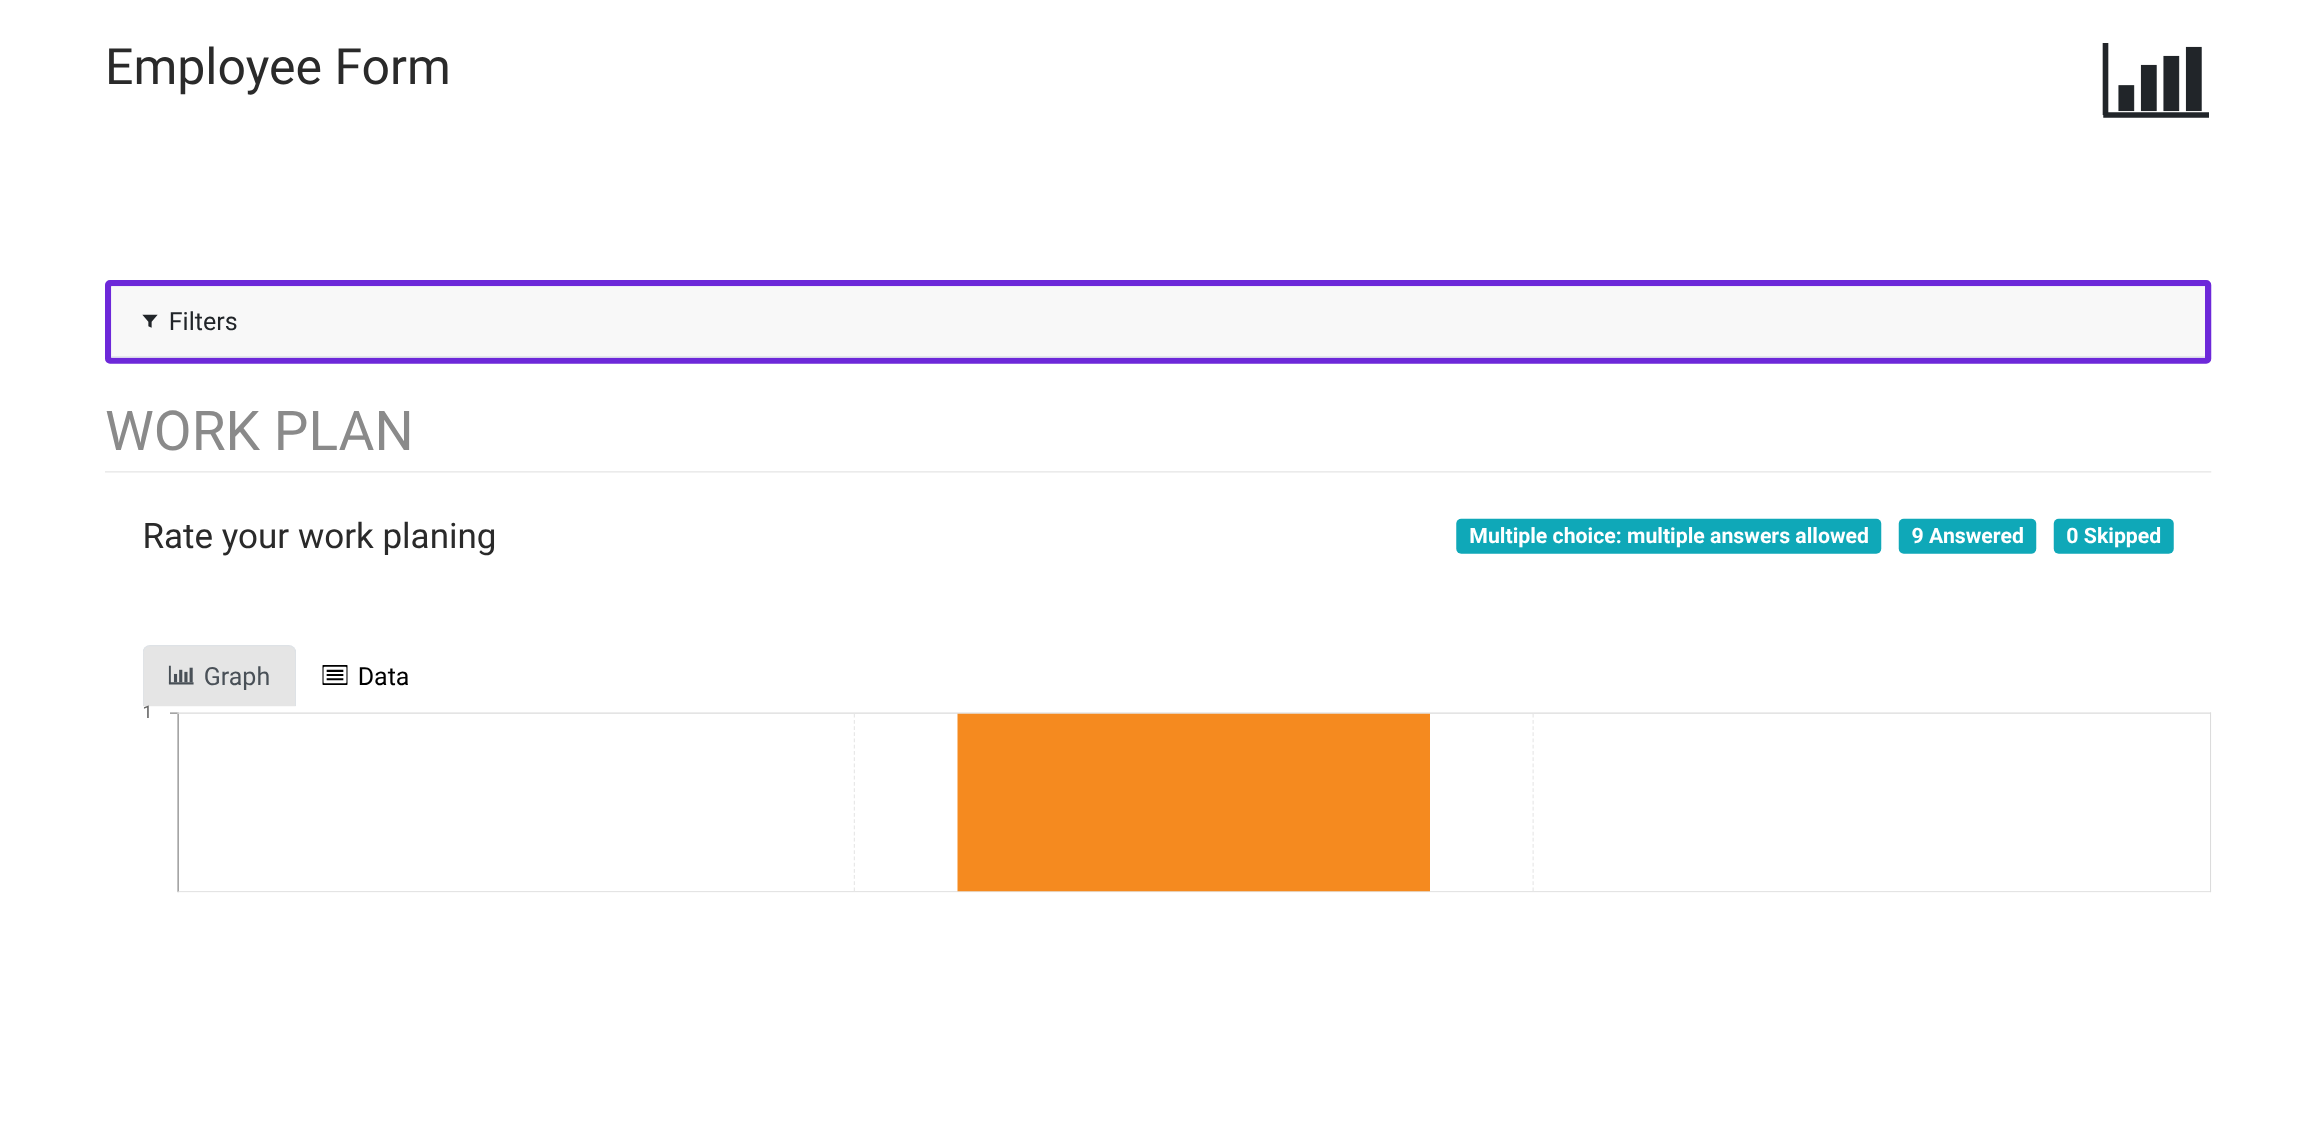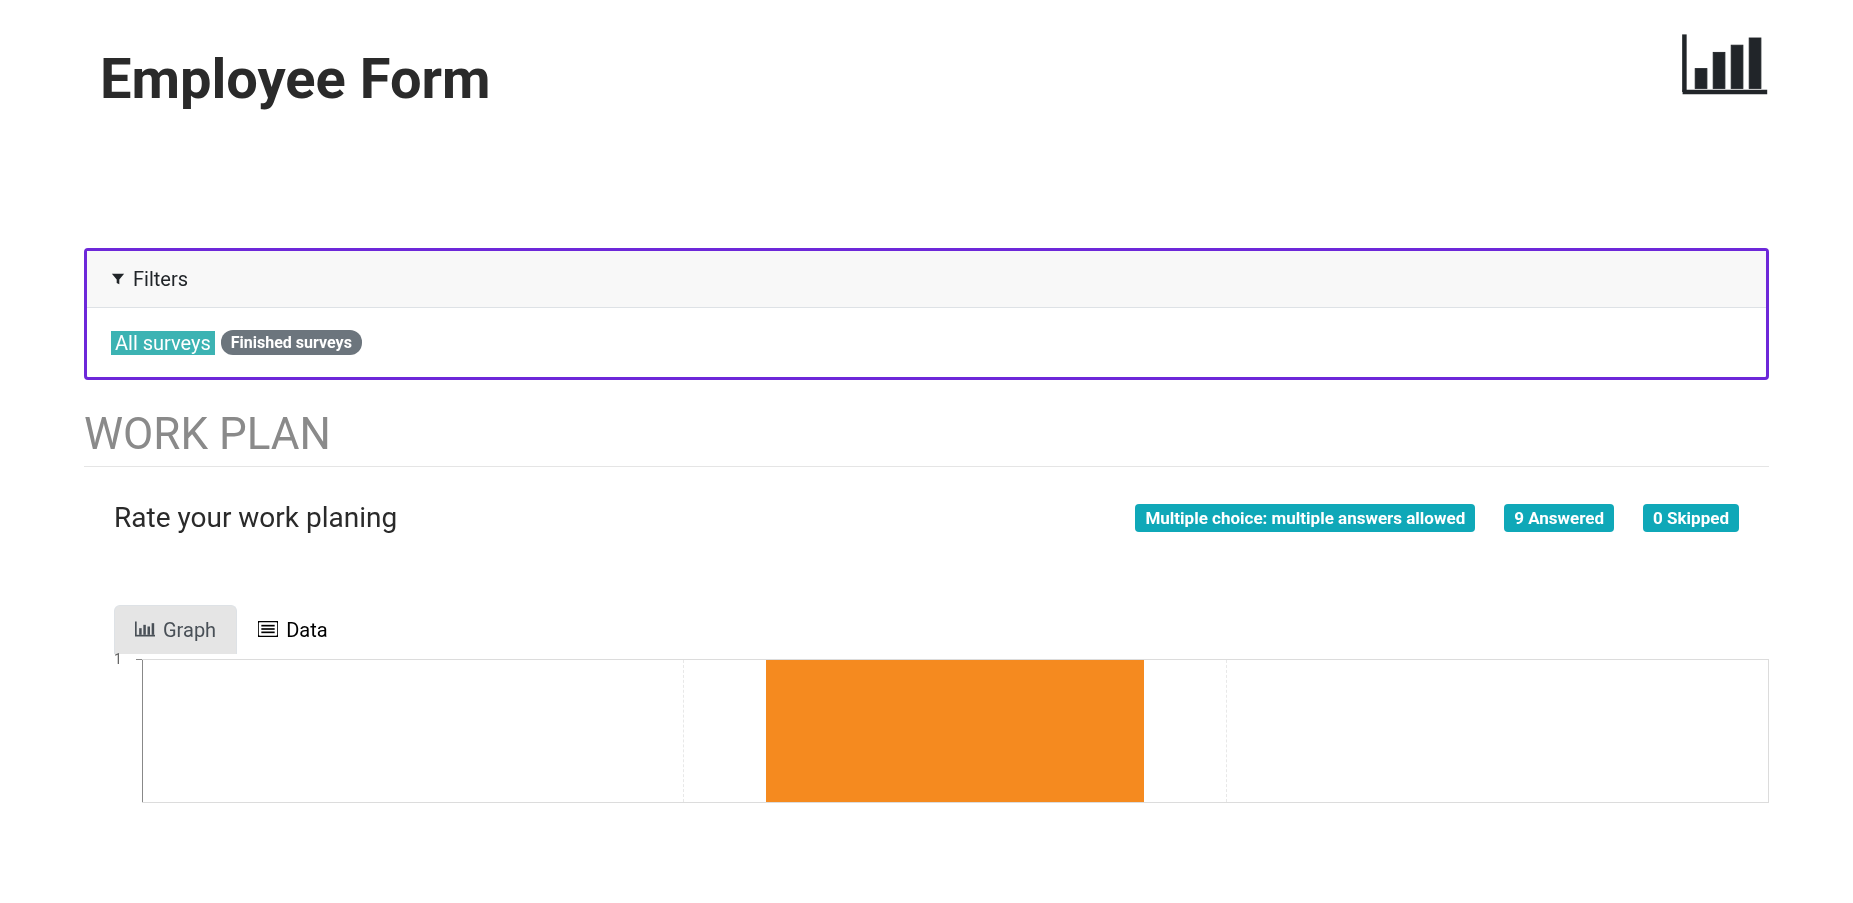--- a/index.html
+++ b/index.html
@@ -11,34 +11,34 @@
   }
   .container {
     padding: 30px 84px 0 84px;
   }
   .header-row {
     display: flex;
     justify-content: space-between;
     align-items: flex-start;
   }
   .page-title {
-    font-size: 56px;
-    font-weight: 700;
-    margin: 16px;
+    font-size: 40px;
+    font-weight: 400;
+    margin: 0;
     color: #2a2a2a;
   }
   .chart-logo svg {
     width: 90px;
     height: 70px;
     stroke: #212529;
     fill: #212529;
   }
   .filters-card {
     margin-top: 120px;
-    border: 3px solid #6d28d9;
+    border: 5px solid #6d28d9;
     border-radius: 4px;
   }
   .filters-header {
     background: #f8f8f8;
     border-bottom: 1px solid #dee2e6;
     padding: 16px 24px;
     font-size: 20px;
     color: #212529;
     display: flex;
     align-items: center;
@@ -84,21 +84,21 @@
     justify-content: space-between;
     align-items: center;
     padding: 0 30px;
   }
   .question-text {
     font-size: 28px;
     color: #2a2a2a;
   }
   .badges {
     display: flex;
-    gap: 29px;
+    gap: 14px;
     margin-left: 32px;
   }
   .badge {
     background: #0fa8b8;
     color: #fff;
     font-weight: 700;
     font-size: 17px;
     padding: 4px 10px;
     border-radius: 4px;
     white-space: nowrap;
@@ -199,24 +199,20 @@
   </div>
 
   <div class="filters-card">
     <div class="filters-header">
       <span>
         <svg width="14" height="14" viewBox="0 0 16 16">
             <path d="M1 2h14l-5.5 6.5V14l-3-1.5V8.5L1 2z" fill="#212529"></path>
           </svg>
       </span>
       <span>Filters</span>
-    </div>
-    <div class="filters-body">
-      <span class="filter-pill active">All surveys</span>
-      <span class="filter-pill secondary">Finished surveys</span>
     </div>
   </div>
 
   <h2 class="section-title">WORK PLAN</h2>
   <hr class="section-divider">
 
   <div class="question-row">
     <div class="question-text">Rate your work planing</div>
     <div class="badges">
       <span class="badge">Multiple choice: multiple answers allowed</span>

